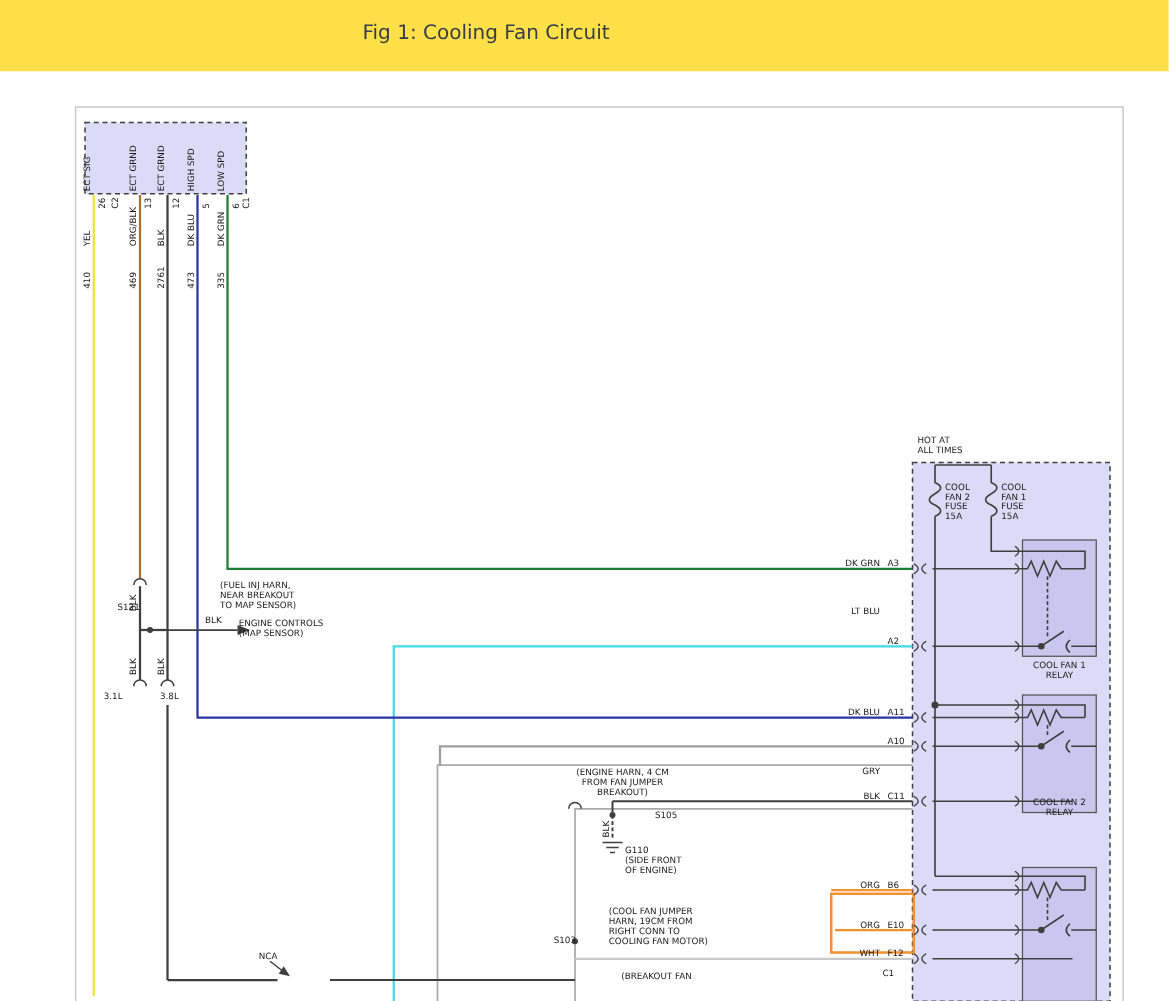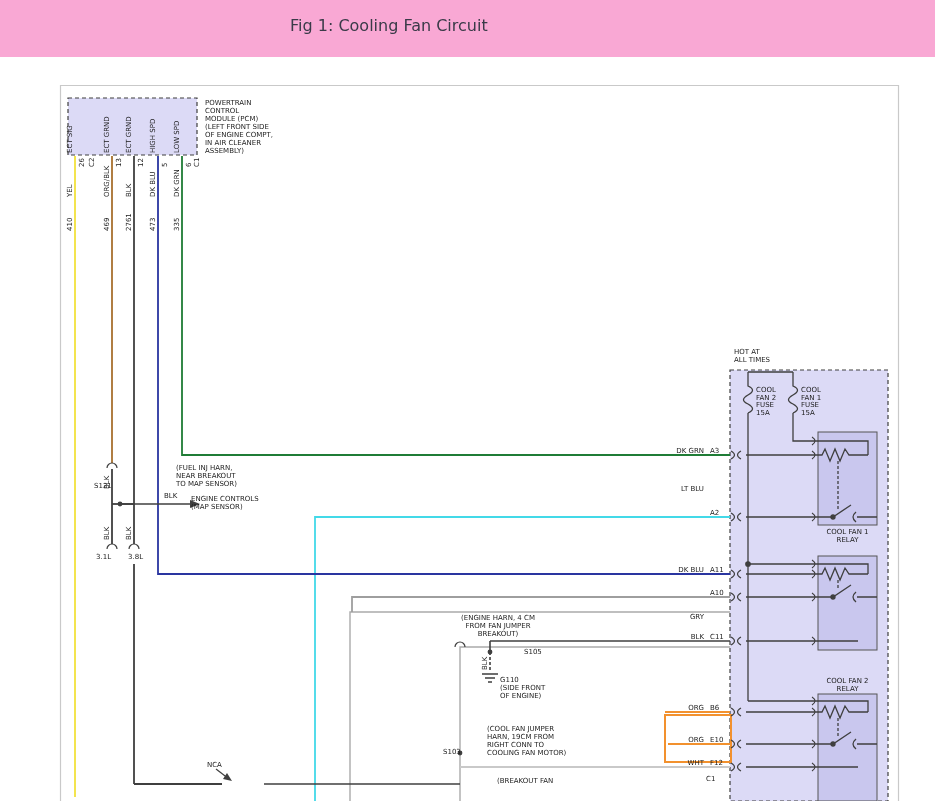--- a/index.html
+++ b/index.html
@@ -14,21 +14,21 @@
         transform:rotate(-90deg);transform-origin:0 0;}
   .ctr{text-align:center;}
   .wcolor{left:628px;width:76px;text-align:right;}
   .wpin{left:710px;}
   .fuselbl{line-height:7.5px;}
   .nf{fill:none;}
 </style>
 </head>
 <body>
 
-<div class="header" style="background: #f9a8d4;">
+<div class="header" style="background: #fde047;">
   <span class="title">Fig 1: Cooling Fan Circuit</span>
 </div>
 
 <div class="diagram">
 
 <svg viewBox="0 0 935 801">
   <defs>
     <path id="coil" d="M0,0 h4 l3,-6 l5,12 l5,-12 l5,12 l5,-12 l4,6 h7"></path>
     <path id="connpair" d="M0,-4 Q7,0 0,4 M10,-4 Q3,0 10,4"></path>
     <path id="connin" d="M0,-4 q6,4 0,8"></path>
@@ -172,27 +172,20 @@
     <circle cx="833" cy="744" r="2" fill="#3f3f3f"></circle>
   </g>
 
   <g>
     <circle cx="120" cy="504" r="2.4" fill="#3f3f3f"></circle>
     <circle cx="490" cy="652" r="2.4" fill="#3f3f3f"></circle>
     <circle cx="460" cy="753" r="2.4" fill="#3f3f3f"></circle>
   </g>
 </svg>
 
-  <div class="lbl" style="left:205px;top:42px">POWERTRAIN
-CONTROL
-MODULE (PCM)
-(LEFT FRONT SIDE
-OF ENGINE COMPT,
-IN AIR CLEANER
-ASSEMBLY)</div>
 
   <span class="vlbl" style="left:66px;top:96px">ECT SIG</span>
   <span class="vlbl" style="left:103px;top:96px">ECT GRND</span>
   <span class="vlbl" style="left:125px;top:96px">ECT GRND</span>
   <span class="vlbl" style="left:149px;top:96px">HIGH SPD</span>
   <span class="vlbl" style="left:173px;top:96px">LOW SPD</span>
 
   <span class="vlbl" style="left:78px;top:110px">26</span>
   <span class="vlbl" style="left:88px;top:110px">C2</span>
   <span class="vlbl" style="left:115px;top:110px">13</span>
@@ -216,36 +209,36 @@
   <span class="vlbl" style="left:103px;top:432px">BLK</span>
   <span class="lbl" style="left:94px;top:425px">S121</span>
   <div class="lbl" style="left:176px;top:407px">(FUEL INJ HARN,
 NEAR BREAKOUT
 TO MAP SENSOR)</div>
   <span class="lbl" style="left:164px;top:435px">BLK</span>
   <div class="lbl" style="left:191px;top:438px">ENGINE CONTROLS
 (MAP SENSOR)</div>
   <span class="vlbl" style="left:103px;top:483px">BLK</span>
   <span class="vlbl" style="left:125px;top:483px">BLK</span>
-  <span class="lbl" style="left:96px;top:496px">3.1L</span>
+  <span class="lbl" style="left:83px;top:496px">3.1L</span>
   <span class="lbl" style="left:128px;top:496px">3.8L</span>
 
   <div class="lbl" style="left:734px;top:291px">HOT AT
 ALL TIMES</div>
   <div class="lbl fuselbl" style="left:756px;top:330px">COOL
 FAN 2
 FUSE
 15A</div>
   <div class="lbl fuselbl" style="left:801px;top:330px">COOL
 FAN 1
 FUSE
 15A</div>
   <div class="lbl ctr" style="left:818px;top:471px;width:59px">COOL FAN 1
 RELAY</div>
-  <div class="lbl ctr" style="left:818px;top:620px;width:59px">COOL FAN 2
+  <div class="lbl ctr" style="left:818px;top:581px;width:59px">COOL FAN 2
 RELAY</div>
   <span class="lbl" style="left:706px;top:718px">C1</span>
 
   <span class="lbl wcolor" style="top:390px">DK GRN</span>
   <span class="lbl wpin" style="top:390px">A3</span>
   <span class="lbl wcolor" style="top:428px">LT BLU</span>
   <span class="lbl wpin" style="top:452px">A2</span>
   <span class="lbl wcolor" style="top:509px">DK BLU</span>
   <span class="lbl wpin" style="top:509px">A11</span>
   <span class="lbl wcolor" style="top:556px">GRY</span>

